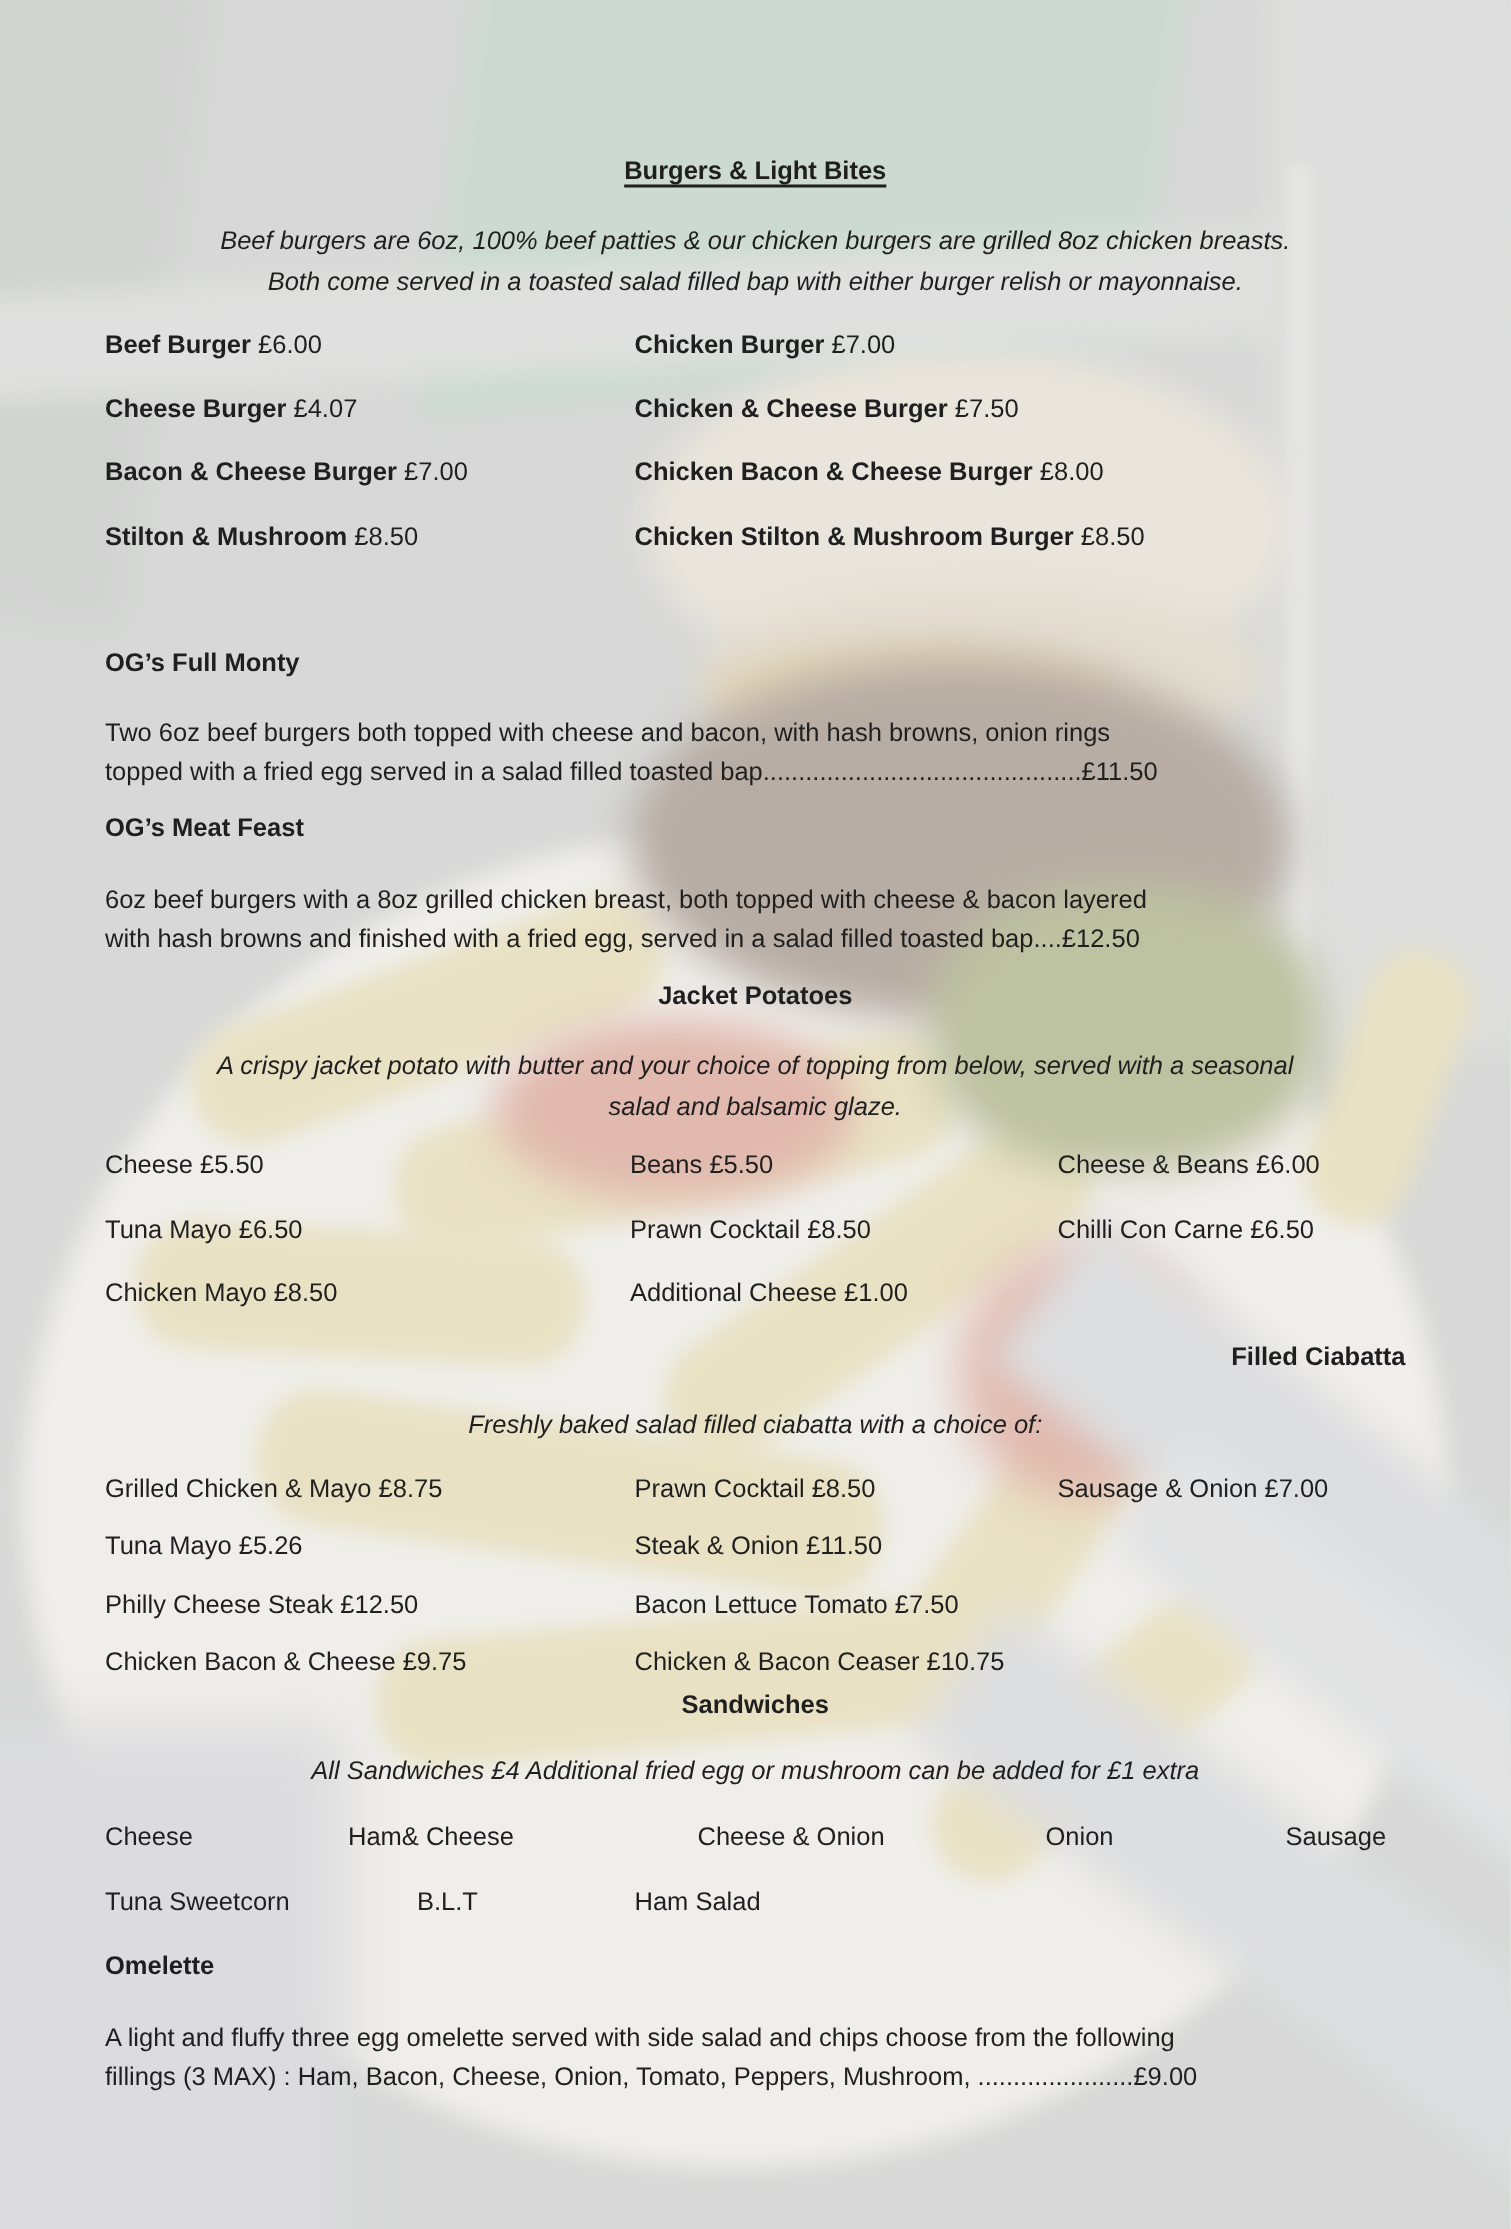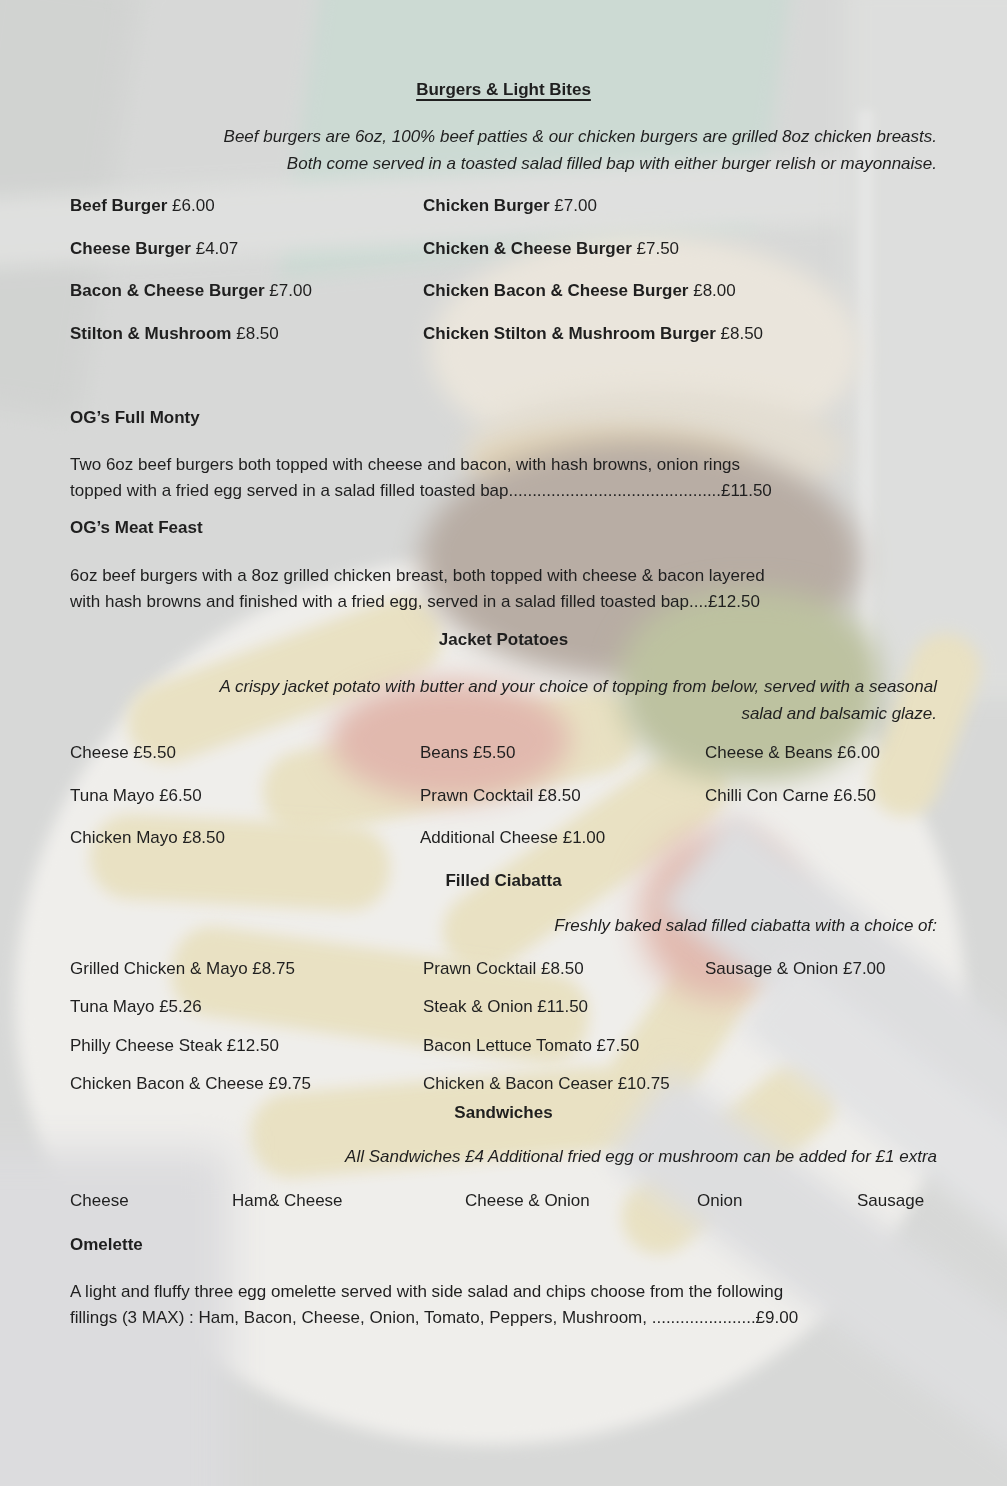--- a/index.html
+++ b/index.html
@@ -35,40 +35,40 @@
   .s-lettuce { left:620px; top:590px; width:260px; height:190px; background:var(--lettuce,#97a063); border-radius:45%; filter:blur(14px); }
   .s-tomato1 { left:330px; top:680px; width:240px; height:120px; background:var(--tomato,#d9907d); border-radius:50%; filter:blur(14px); }
   .s-tomato2 { left:640px; top:830px; width:160px; height:170px; background:var(--tomato,#d9907d); border-radius:50%; filter:blur(16px); }
   .s-bl      { left:-70px; top:1150px; width:300px; height:420px; background:#cfcfd3; filter:blur(20px); }
   .s-streak1 { left:620px; top:1020px; width:720px; height:120px; background:var(--streak,#d2d3d6); transform:rotate(38deg); filter:blur(12px); }
   .s-streak2 { left:690px; top:1170px; width:720px; height:90px;  background:#dcdddf; transform:rotate(38deg); filter:blur(12px); }
   .s-streak3 { left:560px; top:1300px; width:820px; height:110px; background:var(--streak,#d2d3d6); transform:rotate(36deg); filter:blur(14px); }
   .overlay { position:absolute; inset:0; background:rgba(235,236,235,0.45); }
 
   
-  .content { position:absolute; left:0; top:0; width:100%; padding:80px 70px 0 70px;
+  .content { position:absolute; left:0; top:0; width:100%; padding:104px 70px 0 70px;
              font-size:17px; line-height:1.2; }
-  .center  { text-align:right; }
+  .center  { text-align:center; }
   .b { font-weight:bold; }
   .i { font-style:italic; }
   .section-title { font-weight:bold; text-align:center; }
   .underlined { text-decoration:underline; text-underline-offset:4px; text-decoration-thickness:1.5px; }
 
   .intro-burgers { margin-top:23px; line-height:27px; }
   .grid-burgers  { display:grid; grid-template-columns:353px 1fr; row-gap:22px; margin-top:19px; }
 
   .special-title-1 { margin-top:64px; font-weight:bold; }
   .special-desc    { margin-top:24px; line-height:26px; }
   .special-title-2 { margin-top:14px; font-weight:bold; }
 
   .jacket-title  { margin-top:15px; }
   .jacket-intro  { margin-top:23px; line-height:27px; }
   .grid-jacket   { display:grid; grid-template-columns:350px 285px 1fr; row-gap:22px; margin-top:16px; }
 
-  .ciabatta-title { margin-top:23px; }
+  .ciabatta-title { margin-top:23px;text-align:right; }
   .ciabatta-intro { margin-top:24px; }
   .grid-ciabatta  { display:grid; grid-template-columns:353px 282px 1fr; row-gap:18px; margin-top:23px; }
 
   .sand-title { margin-top:8px; }
   .sand-intro { margin-top:24px; }
   .grid-sand1 { display:grid; grid-template-columns:141px 212px 211px 139px 1fr; margin-top:24px;gap:21px; }
   .grid-sand2 { display:grid; grid-template-columns:208px 145px 1fr; margin-top:22px; }
 
   .omelette-title { margin-top:23px; font-weight:bold; }
   .omelette-desc  { margin-top:24px; line-height:26px; }
@@ -174,20 +174,25 @@
 
     <div class="section-title sand-title">Sandwiches</div>
     <div class="sand-intro i center">All Sandwiches £4 Additional fried egg or mushroom can be added for £1 extra</div>
     <div class="grid-sand1">
       <div>Cheese</div>
       <div>Ham&amp; Cheese</div>
       <div>Cheese &amp; Onion</div>
       <div>Onion</div>
       <div>Sausage</div>
     </div>
+    <div class="grid-sand2">
+      <div>Tuna Sweetcorn</div>
+      <div>B.L.T</div>
+      <div>Ham Salad</div>
+    </div>
 
     <div class="omelette-title">Omelette</div>
     <div class="omelette-desc">
       <div>A light and fluffy three egg omelette served with side salad and chips choose from the following</div>
       <div>fillings (3 MAX) : Ham, Bacon, Cheese, Onion, Tomato, Peppers, Mushroom, ......................£9.00</div>
     </div>
 
   </div>
 </div>
 

